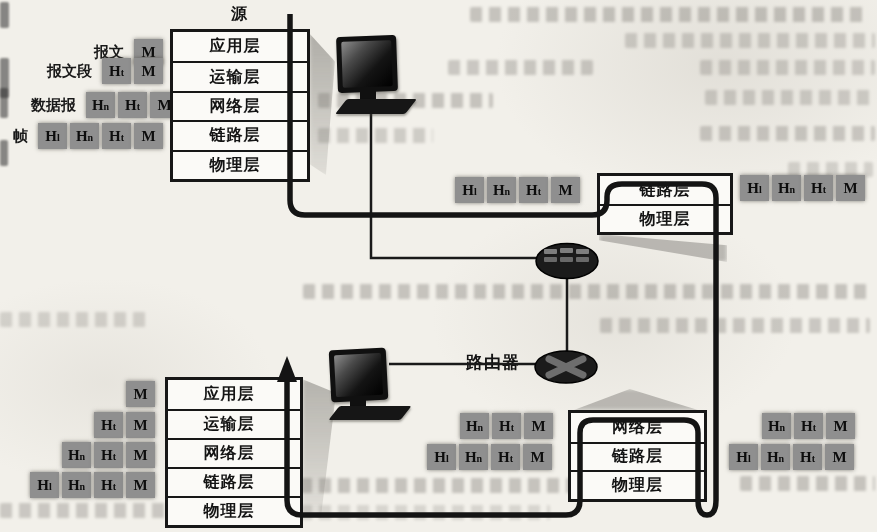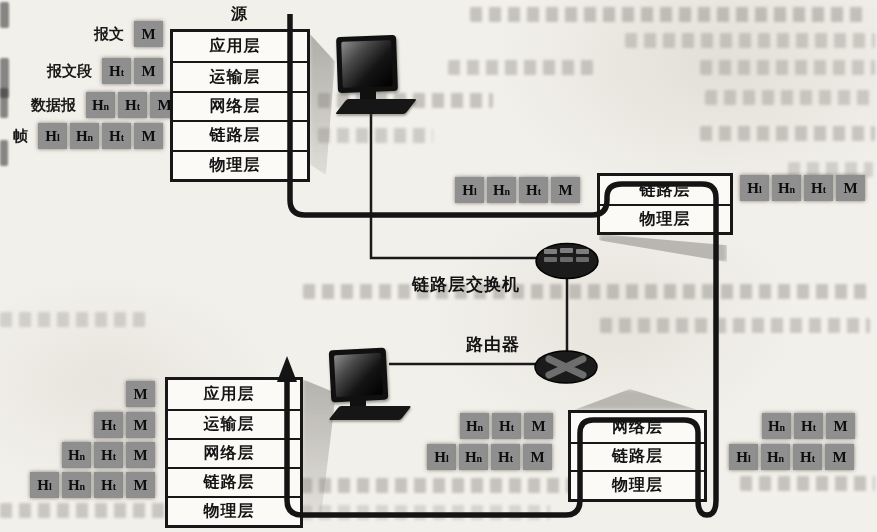--- a/index.html
+++ b/index.html
@@ -64,21 +64,21 @@
   <div class="smudge" style="left:0;top:2px;width:9px;height:26px"></div>
   <div class="smudge" style="left:0;top:58px;width:9px;height:40px"></div>
   <div class="smudge" style="left:0;top:88px;width:8px;height:30px"></div>
   <div class="smudge" style="left:0;top:140px;width:8px;height:26px"></div>
 
   <div class="wedge" style="left:309px;top:33px;width:26px;height:142px;background:linear-gradient(180deg,rgba(120,118,112,.55),rgba(120,118,112,.15));clip-path:polygon(0 0,100% 20%,65% 100%,0 92%)"></div>
   <div class="wedge" style="left:599px;top:234px;width:128px;height:28px;background:rgba(120,118,112,.45);clip-path:polygon(0 0,100% 40%,100% 100%,0 22%)"></div>
   <div class="wedge" style="left:574px;top:389px;width:124px;height:21px;background:rgba(120,118,112,.45);clip-path:polygon(0 100%,100% 100%,45% 0)"></div>
   <div class="wedge" style="left:302px;top:379px;width:34px;height:140px;background:linear-gradient(180deg,rgba(120,118,112,.5),rgba(120,118,112,.12));clip-path:polygon(0 0,100% 10%,55% 100%,0 95%)"></div>
 
-  <div class="pdu-row" style="top:21px;right:714px">
+  <div class="pdu-row" style="top:39px;right:714px">
     <span class="pdu-label">报文</span>
     <span class="pdu">M</span>
   </div>
   <div class="pdu-row" style="top:58px;right:714px">
     <span class="pdu-label">报文段</span>
     <span class="pdu">H<sub>t</sub></span>
     <span class="pdu">M</span>
   </div>
   <div class="pdu-row" style="top:92px;right:698px">
     <span class="pdu-label">数据报</span>
@@ -138,21 +138,20 @@
     <span class="pdu">H<sub>n</sub></span>
     <span class="pdu">H<sub>t</sub></span>
     <span class="pdu">M</span>
   </div>
   <div class="pdu-row" style="left:740px;top:175px">
     <span class="pdu">H<sub>l</sub></span>
     <span class="pdu">H<sub>n</sub></span>
     <span class="pdu">H<sub>t</sub></span>
     <span class="pdu">M</span>
   </div>
-  <div class="dev-label" style="left:412px;top:273px">链路层交换机</div>
 
   <div class="stack" style="left:568px;top:410px;width:139px;height:92px">
     <div class="stack-row">网络层</div>
     <div class="stack-row">链路层</div>
     <div class="stack-row">物理层</div>
   </div>
   <div class="pdu-row" style="left:460px;top:413px">
     <span class="pdu">H<sub>n</sub></span>
     <span class="pdu">H<sub>t</sub></span>
     <span class="pdu">M</span>
@@ -167,21 +166,21 @@
     <span class="pdu">H<sub>n</sub></span>
     <span class="pdu">H<sub>t</sub></span>
     <span class="pdu">M</span>
   </div>
   <div class="pdu-row" style="left:729px;top:444px">
     <span class="pdu">H<sub>l</sub></span>
     <span class="pdu">H<sub>n</sub></span>
     <span class="pdu">H<sub>t</sub></span>
     <span class="pdu">M</span>
   </div>
-  <div class="dev-label" style="left:466px;top:333px">路由器</div>
+  <div class="dev-label" style="left:466px;top:351px">路由器</div>
 
   <svg class="overlay" width="877" height="532" viewBox="0 0 877 532">
 
     <path d="M371 112 V258 H536" fill="none" stroke="#1a1a1a" stroke-width="2.5"></path>
     <path d="M567 278 V353" fill="none" stroke="#1a1a1a" stroke-width="2.5"></path>
     <path d="M389 364 H537" fill="none" stroke="#1a1a1a" stroke-width="2.5"></path>
 
     <path d="M290 14 V200 Q290 215 305 215 H592 Q607 215 607 200 V197 Q607 184 622 184 H702 Q716 184 716 198 V500 Q716 515 707 515 Q698 515 698 500 V433 Q698 420 684 420 H593 Q580 420 580 433 V500 Q580 515 566 515 H302 Q287 515 287 500 V380" fill="none" stroke="#141414" stroke-width="5.5" stroke-linejoin="round"></path>
     <polygon points="287,356 277,382 297,382" fill="#141414"></polygon>
 

